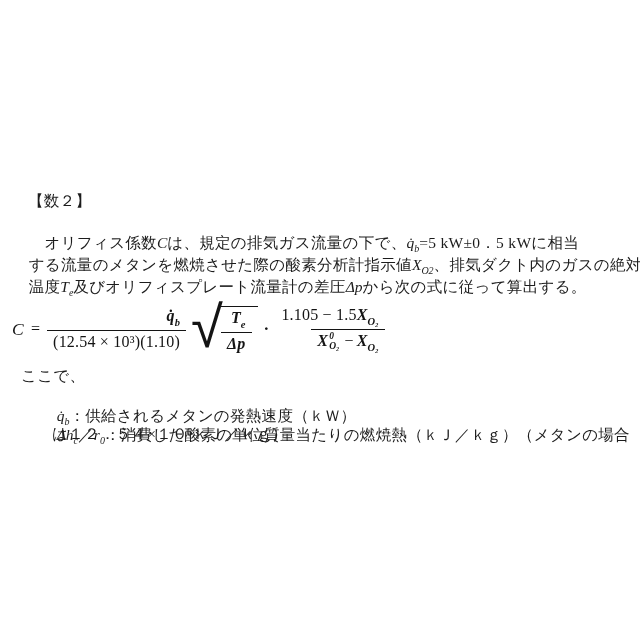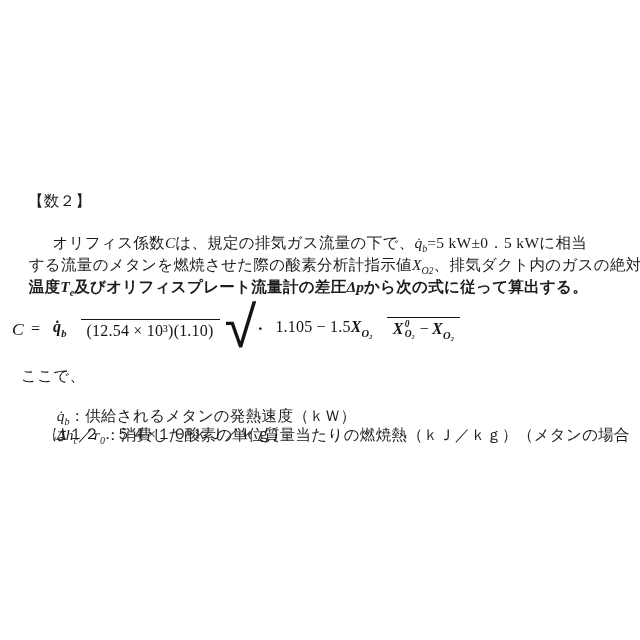--- a/index.html
+++ b/index.html
@@ -15,23 +15,23 @@
   .iv{font-style:italic;letter-spacing:0;}
   .ivsub{font-size:10px;vertical-align:-4px;font-style:italic;letter-spacing:0;}
   
   .formula{
     position:absolute;left:12px;top:294px;height:70px;
     display:flex;align-items:center;font-size:16px;color:#141414;
     letter-spacing:0.2px;
   }
   .flhs{font-style:italic;font-size:17.5px;}
   .feq{margin:0 7px;font-size:16px;}
-  .frac{display:flex;flex-direction:row;align-items:center;text-align:center;}
+  .frac{display:flex;flex-direction:column;align-items:flex-end;text-align:center;}
   .num{display:block;padding:0 6px 2px 6px;white-space:nowrap;}
-  .den{display:block;border-top:1.5px solid #141414;padding:2px 6px 0 6px;white-space:nowrap;margin-left:8px;}
+  .den{display:block;border-top:1.5px solid #141414;padding:2px 6px 0 6px;white-space:nowrap;}
   .fvar{font-style:italic;font-weight:700;}
   .fsub{font-size:10.5px;vertical-align:-5px;font-style:italic;font-weight:700;letter-spacing:0;}
   .sqrt{display:flex;align-items:center;margin-left:5px;}
   .radical{
     font-family:"DejaVu Sans",sans-serif;font-weight:200;
     font-size:58px;line-height:50px;margin-right:-5px;margin-top:-4px;
   }
   .radicand{border-top:1.6px solid #141414;padding:2px 6px 0 3px;}
   .cdot{margin:0 6px;font-weight:700;font-size:17px;}
   .supsub{
@@ -42,45 +42,55 @@
   .fnum{font-style:normal;font-weight:400;}
   .fminus{margin:0 3px;font-weight:400;}
 </style>
 </head>
 <body>
 
 <div class="page">
 
   <div class="line" style="left:28px;top:191px;">【数２】</div>
 
-  <div class="line" style="left:20px;top:213px;font-family:Liberation Serif, serif;">
+  <div class="line" style="left:12px;top:213px;font-family:Liberation Serif, serif;">
     <span>　オリフィス係数</span><span class="iv">C</span><span>は、規定の排気ガス流量の下で、</span><span class="iv">q̇</span><span class="ivsub">b</span><span>=5 kW±0．5 kWに相当</span>
   </div>
 
   <div class="line" style="left:12px;top:235px;">
     <span>する流量のメタンを燃焼させた際の酸素分析計指示値</span><span class="iv">X</span><span class="ivsub">O2</span><span>、排気ダクト内のガスの絶対</span>
   </div>
 
-  <div class="line" style="left:12px;top:257px;font-weight:bold;">
+  <div class="line" style="left:12px;top:257px;">
     <span>温度</span><span class="iv">T</span><span class="ivsub">e</span><span>及びオリフィスプレート流量計の差圧</span><span class="iv">Δp</span><span>から次の式に従って算出する。</span>
   </div>
 
   <div class="formula">
     <span class="flhs">C</span>
     <span class="feq">=</span>
 
     <span class="frac">
       <span class="num">
         <span class="fvar">q̇</span><span class="fsub">b</span>
       </span>
       <span class="den fnum">(12.54 × 10³)(1.10)</span>
     </span>
 
     <span class="sqrt">
       <span class="radical">√</span>
+      <span class="radicand">
+        <span class="frac">
+          <span class="num">
+            <span class="fvar">T</span><span class="fsub">e</span>
+          </span>
+          <span class="den">
+            <span class="fvar">Δp</span>
+          </span>
+        </span>
+      </span>
     </span>
 
     <span class="cdot">·</span>
 
     <span class="frac">
       <span class="num">
         <span class="fnum">1.105 − 1.5</span><span class="fvar">X</span><span class="fsub">O₂</span>
       </span>
       <span class="den">
         <span class="fvar">X</span><span class="supsub">

